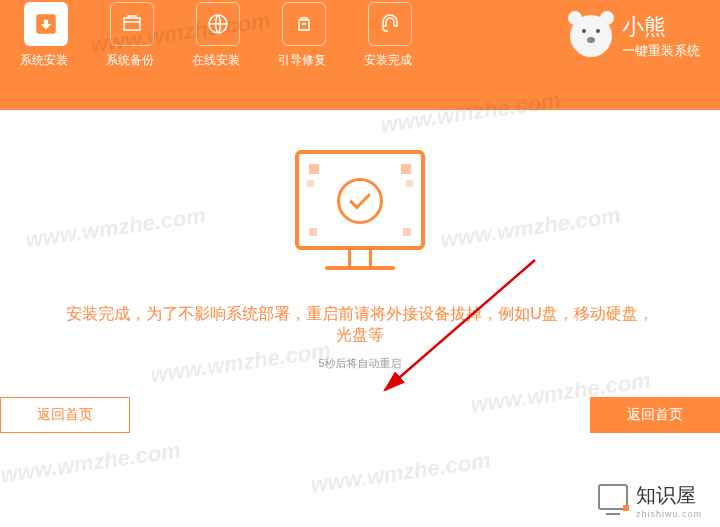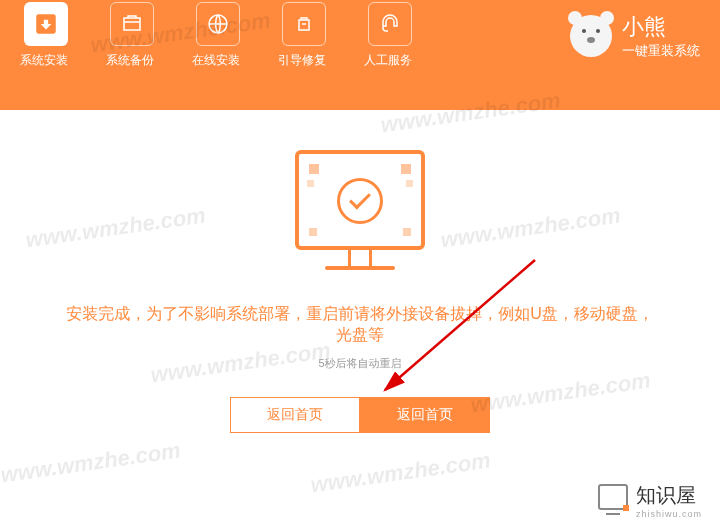--- a/index.html
+++ b/index.html
@@ -42,21 +42,21 @@
     .sq3 { width: 10px; height: 10px; top: 10px; right: 10px; }
     .sq4 { width: 7px; height: 7px; top: 26px; right: 8px; opacity: 0.3; }
     .sq5 { width: 8px; height: 8px; bottom: 10px; left: 10px; opacity: 0.4; }
     .sq6 { width: 8px; height: 8px; bottom: 10px; right: 10px; opacity: 0.4; }
     .monitor-stand { width: 24px; height: 16px; background: transparent; border-left: 3px solid #ff8a3d; border-right: 3px solid #ff8a3d; margin: 0 auto; }
     .monitor-base { width: 70px; height: 4px; background: #ff8a3d; margin: 0 auto; border-radius: 2px; }
     
     .msg-main { color: #ff8a3d; font-size: 16px; margin-bottom: 10px; padding: 0 59px; }
     .msg-sub { color: #999; font-size: 11px; margin-bottom: 26px; }
     
-    .btn-row { display: flex; justify-content: center; }
+    .btn-row { display: flex; justify-content: space-between; }
     .btn { width: 130px; height: 36px; border: 1.5px solid #ff8a3d; color: #ff8a3d; background: #fff; font-size: 14px; cursor: pointer; display: flex; align-items: center; justify-content: center; }
     .btn.primary { background: #ff8a3d; color: #fff; }
     
     .arrow { position: absolute; top: 255px; right: 175px; pointer-events: none; }
     
     .footer-brand { position: absolute; bottom: 8px; right: 18px; display: flex; align-items: center; gap: 8px; }
     .footer-icon { width: 30px; height: 26px; border: 2px solid #888; border-radius: 3px; position: relative; }
     .footer-icon::after { content: ''; position: absolute; width: 6px; height: 6px; background: #ff8a3d; bottom: -3px; right: -3px; }
     .footer-icon-stand { width: 14px; height: 2px; background: #888; position: absolute; bottom: -7px; left: 6px; }
     .footer-text { font-size: 20px; color: #333; font-weight: 500; }
@@ -105,21 +105,21 @@
           </svg>
       </div>
       <div class="nav-label">引导修复</div>
     </div>
     <div class="nav-item">
       <div class="nav-icon-box">
         <svg width="24" height="24" viewBox="0 0 24 24">
             <path fill="none" stroke="#fff" stroke-width="1.5" d="M12 3a7 7 0 017 7v4h-3v-4a4 4 0 10-8 0v4H5v-4a7 7 0 017-7z M5 14v2a3 3 0 003 3h2"></path>
           </svg>
       </div>
-      <div class="nav-label">人工服务</div>
+      <div class="nav-label">安装完成</div>
     </div>
     <div class="brand">
       <div class="bear-icon">
         <div class="bear-face">
             <div class="bear-eye l"></div>
             <div class="bear-eye r"></div>
             <div class="bear-nose"></div>
           </div>
       </div>
       <div class="brand-text">

